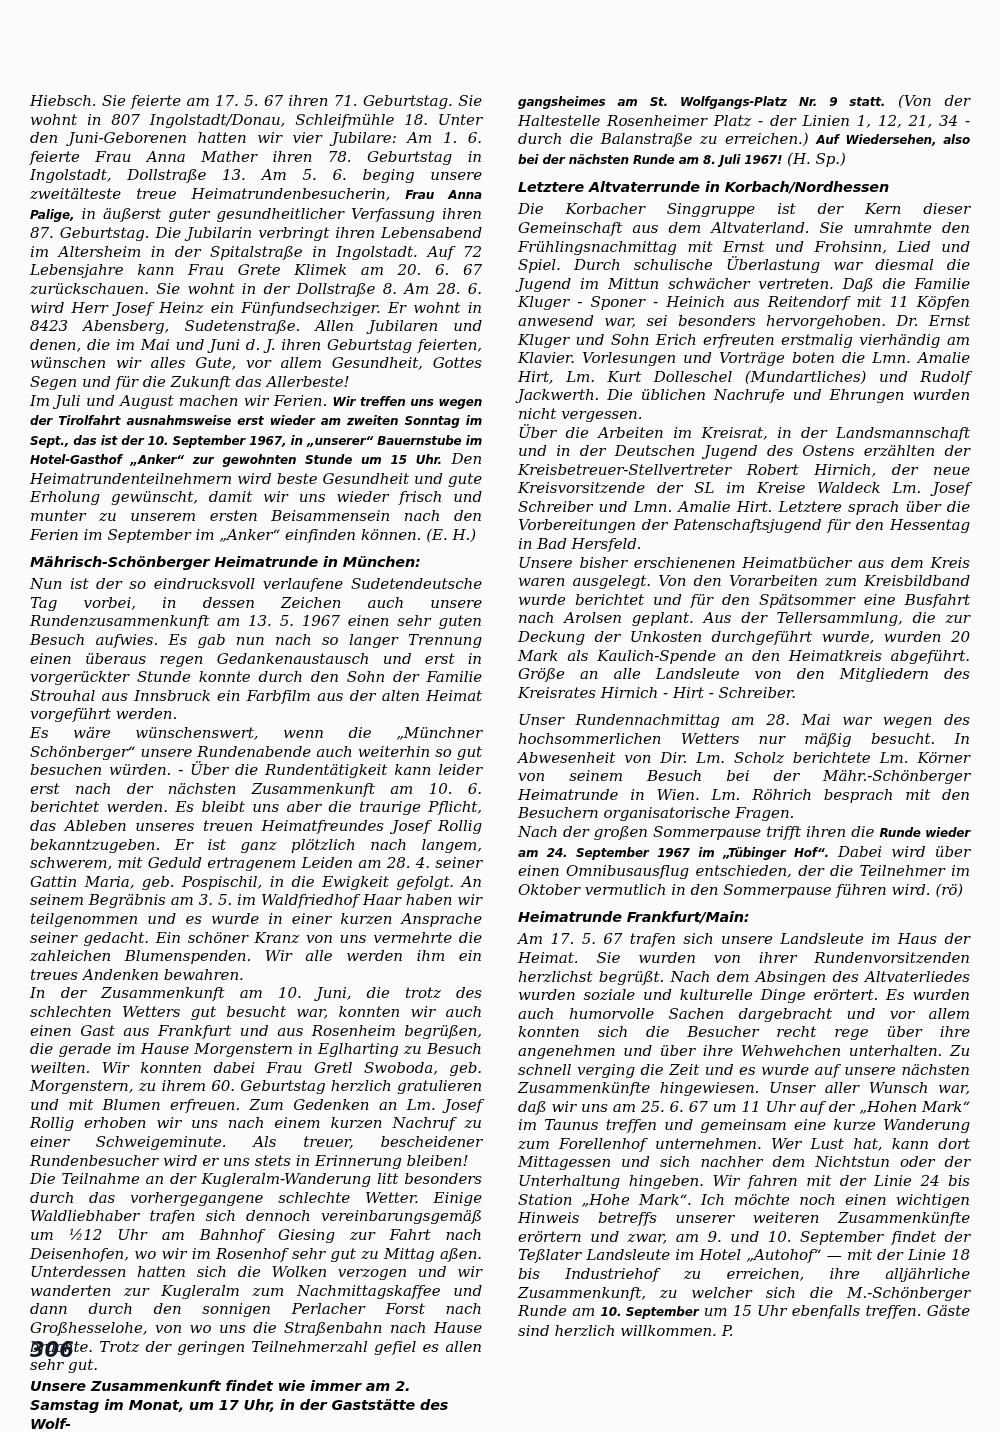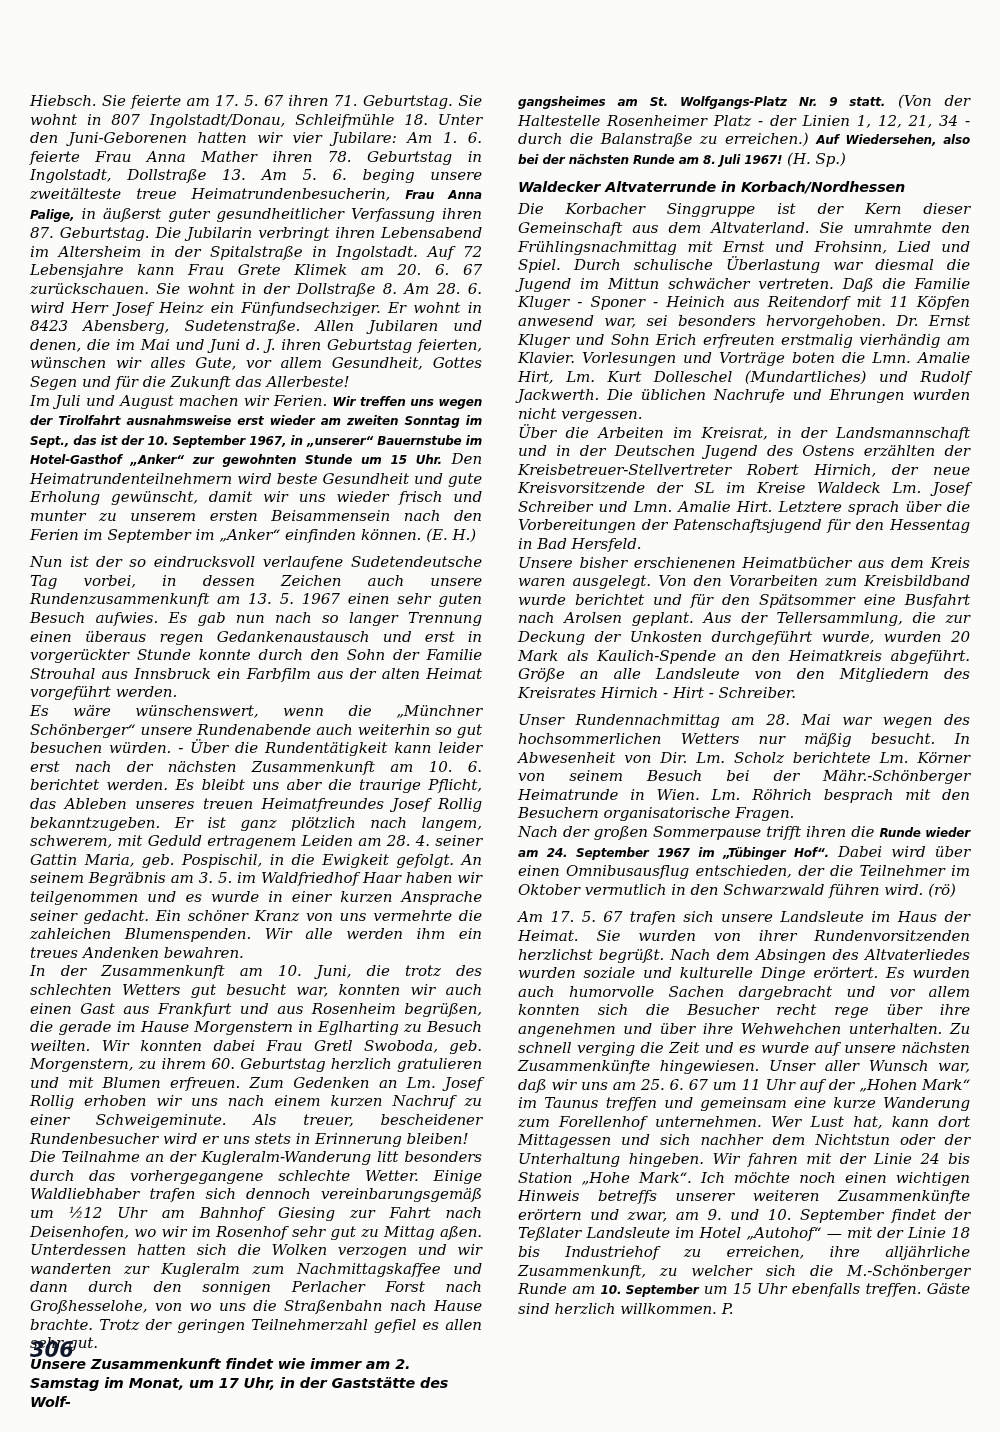--- a/index.html
+++ b/index.html
@@ -81,48 +81,50 @@
   <div class="columns">
 
     <div class="col">
 
       <p><span>Hiebsch. Sie feierte am 17. 5. 67 ihren 71. Geburtstag. Sie wohnt in 807 Ingolstadt/Donau, Schleifmühle 18. Unter den Juni-Geborenen hatten wir vier Jubilare: Am 1. 6. feierte Frau Anna Mather ihren 78. Geburtstag in Ingolstadt, Dollstraße 13. Am 5. 6. beging unsere zweitälteste treue Heimatrundenbesucherin, </span><span class="bold-inline">Frau Anna Palige,</span><span> in äußerst guter gesundheitlicher Verfassung ihren 87. Geburtstag. Die Jubilarin verbringt ihren Lebensabend im Altersheim in der Spitalstraße in Ingolstadt. Auf 72 Lebensjahre kann Frau Grete Klimek am 20. 6. 67 zurückschauen. Sie wohnt in der Dollstraße 8. Am 28. 6. wird Herr Josef Heinz ein Fünfundsechziger. Er wohnt in 8423 Abensberg, Sudetenstraße. Allen Jubilaren und denen, die im Mai und Juni d. J. ihren Geburtstag feierten, wünschen wir alles Gute, vor allem Gesundheit, Gottes Segen und für die Zukunft das Allerbeste!</span></p>
 
       <p><span>Im Juli und August machen wir Ferien. </span><span class="bold-inline">Wir treffen uns wegen der Tirolfahrt ausnahmsweise erst wieder am zweiten Sonntag im Sept., das ist der 10. September 1967, in „unserer“ Bauernstube im Hotel-Gasthof „Anker“ zur gewohnten Stunde um 15 Uhr.</span><span> Den Heimatrundenteilnehmern wird beste Gesundheit und gute Erholung gewünscht, damit wir uns wieder frisch und munter zu unserem ersten Beisammensein nach den Ferien im September im „Anker“ einfinden können. (E. H.)</span></p>
 
       <div class="blockgap"></div>
 
+      <p class="head head-gap">Mährisch-Schönberger Heimatrunde in München:</p>
 
       <p>Nun ist der so eindrucksvoll verlaufene Sudetendeutsche Tag vorbei, in dessen Zeichen auch unsere Rundenzusammenkunft am 13. 5. 1967 einen sehr guten Besuch aufwies. Es gab nun nach so langer Trennung einen überaus regen Gedankenaustausch und erst in vorgerückter Stunde konnte durch den Sohn der Familie Strouhal aus Innsbruck ein Farbfilm aus der alten Heimat vorgeführt werden.</p>
       <p>Es wäre wünschenswert, wenn die „Münchner Schönberger“ unsere Rundenabende auch weiterhin so gut besuchen würden. - Über die Rundentätigkeit kann leider erst nach der nächsten Zusammenkunft am 10. 6. berichtet werden. Es bleibt uns aber die traurige Pflicht, das Ableben unseres treuen Heimatfreundes Josef Rollig bekanntzugeben. Er ist ganz plötzlich nach langem, schwerem, mit Geduld ertragenem Leiden am 28. 4. seiner Gattin Maria, geb. Pospischil, in die Ewigkeit gefolgt. An seinem Begräbnis am 3. 5. im Waldfriedhof Haar haben wir teilgenommen und es wurde in einer kurzen Ansprache seiner gedacht. Ein schöner Kranz von uns vermehrte die zahleichen Blumenspenden. Wir alle werden ihm ein treues Andenken bewahren.</p>
       <p>In der Zusammenkunft am 10. Juni, die trotz des schlechten Wetters gut besucht war, konnten wir auch einen Gast aus Frankfurt und aus Rosenheim begrüßen, die gerade im Hause Morgenstern in Eglharting zu Besuch weilten. Wir konnten dabei Frau Gretl Swoboda, geb. Morgenstern, zu ihrem 60. Geburtstag herzlich gratulieren und mit Blumen erfreuen. Zum Gedenken an Lm. Josef Rollig erhoben wir uns nach einem kurzen Nachruf zu einer Schweigeminute. Als treuer, bescheidener Rundenbesucher wird er uns stets in Erinnerung bleiben!</p>
       <p>Die Teilnahme an der Kugleralm-Wanderung litt besonders durch das vorhergegangene schlechte Wetter. Einige Waldliebhaber trafen sich dennoch vereinbarungsgemäß um ½12 Uhr am Bahnhof Giesing zur Fahrt nach Deisenhofen, wo wir im Rosenhof sehr gut zu Mittag aßen. Unterdessen hatten sich die Wolken verzogen und wir wanderten zur Kugleralm zum Nachmittagskaffee und dann durch den sonnigen Perlacher Forst nach Großhesselohe, von wo uns die Straßenbahn nach Hause brachte. Trotz der geringen Teilnehmerzahl gefiel es allen sehr gut.</p>
 
       <p class="head" style="margin-top:2px;">Unsere Zusammenkunft findet wie immer am 2. Samstag im Monat, um 17 Uhr, in der Gaststätte des Wolf-</p>
     </div>
 
     <div class="col">
 
       <p><span class="bold-inline">gangsheimes am St. Wolfgangs-Platz Nr. 9 statt.</span><span> (Von der Haltestelle Rosenheimer Platz - der Linien 1, 12, 21, 34 - durch die Balanstraße zu erreichen.) </span><span class="bold-inline">Auf Wiedersehen, also bei der nächsten Runde am 8. Juli 1967!</span><span> (H. Sp.)</span></p>
 
       <div class="blockgap"></div>
 
-      <p class="head head-gap">Waldecker Altvaterrunde in Korbach/Nordhessen</p>
+      <p class="head head-gap">Letztere Altvaterrunde in Korbach/Nordhessen</p>
 
       <p>Die Korbacher Singgruppe ist der Kern dieser Gemeinschaft aus dem Altvaterland. Sie umrahmte den Frühlingsnachmittag mit Ernst und Frohsinn, Lied und Spiel. Durch schulische Überlastung war diesmal die Jugend im Mittun schwächer vertreten. Daß die Familie Kluger - Sponer - Heinich aus Reitendorf mit 11 Köpfen anwesend war, sei besonders hervorgehoben. Dr. Ernst Kluger und Sohn Erich erfreuten erstmalig vierhändig am Klavier. Vorlesungen und Vorträge boten die Lmn. Amalie Hirt, Lm. Kurt Dolleschel (Mundartliches) und Rudolf Jackwerth. Die üblichen Nachrufe und Ehrungen wurden nicht vergessen.</p>
       <p>Über die Arbeiten im Kreisrat, in der Landsmannschaft und in der Deutschen Jugend des Ostens erzählten der Kreisbetreuer-Stellvertreter Robert Hirnich, der neue Kreisvorsitzende der SL im Kreise Waldeck Lm. Josef Schreiber und Lmn. Amalie Hirt. Letztere sprach über die Vorbereitungen der Patenschaftsjugend für den Hessentag in Bad Hersfeld.</p>
       <p>Unsere bisher erschienenen Heimatbücher aus dem Kreis waren ausgelegt. Von den Vorarbeiten zum Kreisbildband wurde berichtet und für den Spätsommer eine Busfahrt nach Arolsen geplant. Aus der Tellersammlung, die zur Deckung der Unkosten durchgeführt wurde, wurden 20 Mark als Kaulich-Spende an den Heimatkreis abgeführt. Größe an alle Landsleute von den Mitgliedern des Kreisrates Hirnich - Hirt - Schreiber.</p>
 
       <div class="blockgap"></div>
 
 
       <p>Unser Rundennachmittag am 28. Mai war wegen des hochsommerlichen Wetters nur mäßig besucht. In Abwesenheit von Dir. Lm. Scholz berichtete Lm. Körner von seinem Besuch bei der Mähr.-Schönberger Heimatrunde in Wien. Lm. Röhrich besprach mit den Besuchern organisatorische Fragen.</p>
-      <p><span>Nach der großen Sommerpause trifft ihren die </span><span class="bold-inline">Runde wieder am 24. September 1967 im „Tübinger Hof“.</span><span> Dabei wird über einen Omnibusausflug entschieden, der die Teilnehmer im Oktober vermutlich in den Schwarzwald führen wird. (rö)</span></p>
+      <p><span>Nach der großen Sommerpause trifft ihren die </span><span class="bold-inline">Runde wieder am 24. September 1967 im „Tübinger Hof“.</span><span> Dabei wird über einen Omnibusausflug entschieden, der die Teilnehmer im Oktober vermutlich in den Sommerpause führen wird. (rö)</span></p>
 
       <div class="blockgap"></div>
 
+      <p class="head head-gap">Heimatrunde Frankfurt/Main:</p>
 
       <p><span>Am 17. 5. 67 trafen sich unsere Landsleute im Haus der Heimat. Sie wurden von ihrer Rundenvorsitzenden herzlichst begrüßt. Nach dem Absingen des Altvaterliedes wurden soziale und kulturelle Dinge erörtert. Es wurden auch humorvolle Sachen dargebracht und vor allem konnten sich die Besucher recht rege über ihre angenehmen und über ihre Wehwehchen unterhalten. Zu schnell verging die Zeit und es wurde auf unsere nächsten Zusammenkünfte hingewiesen. Unser aller Wunsch war, daß wir uns am 25. 6. 67 um 11 Uhr auf der „Hohen Mark“ im Taunus treffen und gemeinsam eine kurze Wanderung zum Forellenhof unternehmen. Wer Lust hat, kann dort Mittagessen und sich nachher dem Nichtstun oder der Unterhaltung hingeben. Wir fahren mit der Linie 24 bis Station „Hohe Mark“. Ich möchte noch einen wichtigen Hinweis betreffs unserer weiteren Zusammenkünfte erörtern und zwar, am 9. und 10. September findet der Teßlater Landsleute im Hotel „Autohof“ — mit der Linie 18 bis Industriehof zu erreichen, ihre alljährliche Zusammenkunft, zu welcher sich die M.-Schönberger Runde am </span><span class="bold-inline">10. September</span><span> um 15 Uhr ebenfalls treffen. Gäste sind herzlich willkommen. P.</span></p>
     </div>
   </div>
 
   <div class="page-number">306</div>
 </div>
 
 </body></html>

